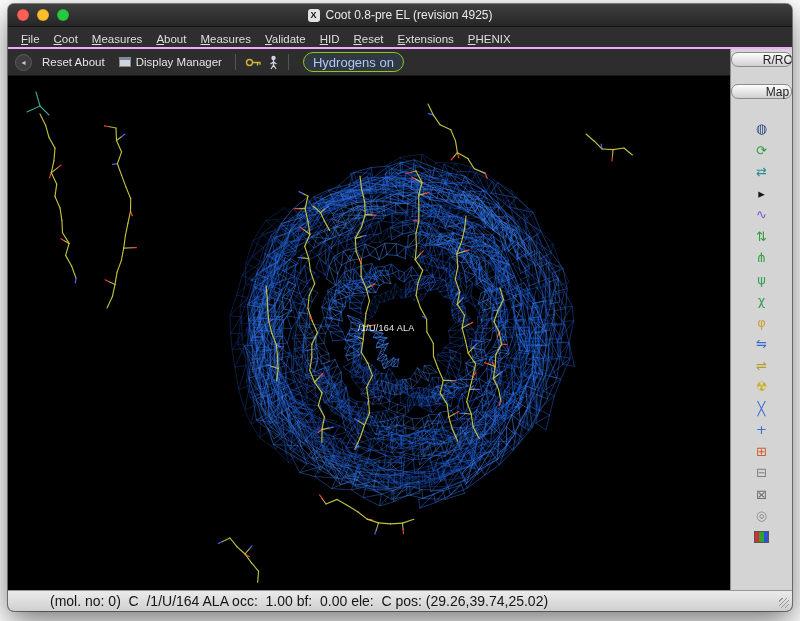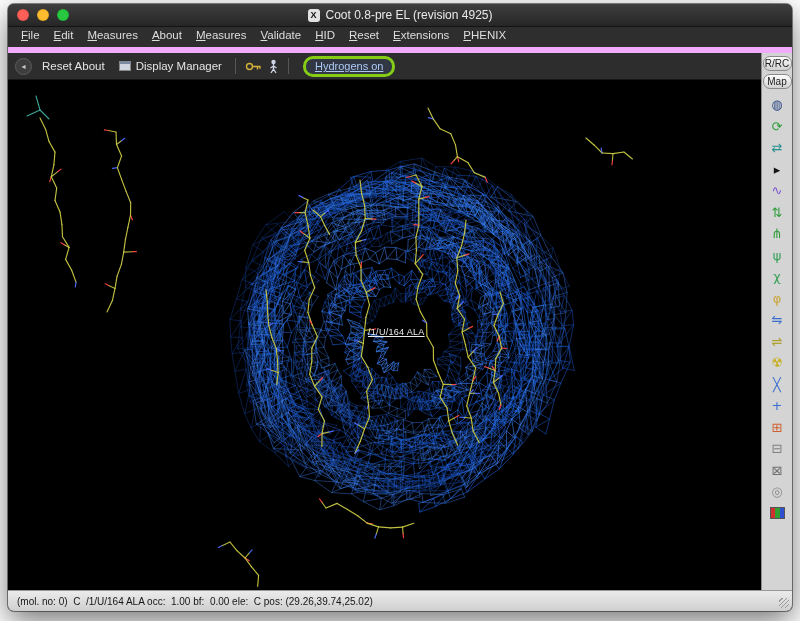--- a/index.html
+++ b/index.html
@@ -13,55 +13,55 @@
   .traffic{display:flex;gap:8px;padding-left:9px;z-index:2;}
   .tl{width:12px;height:12px;border-radius:50%;display:inline-block;box-shadow:inset 0 0 1px rgba(0,0,0,.5);}
   .tl.red{background:#ff5f57;}
   .tl.yellow{background:#febc2e;}
   .tl.green{background:#28c840;}
   .title{position:absolute;left:0;right:0;top:0;bottom:0;display:flex;align-items:center;justify-content:center;
     gap:6px;color:#e9e9e9;font-size:12px;pointer-events:none;}
   .x11{background:#e2e2e2;color:#111;font-weight:bold;font-size:9px;border-radius:3px;
     padding:0 3px;height:13px;line-height:13px;display:inline-block;}
   
-  .menubar{flex:0 0 20px;height:20px;background:#2e2e2e;border-bottom:6px solid #f0abfc;
-    display:flex;align-items:flex-start;padding-left:6px;}
+  .menubar{flex:0 0 20px;height:20px;background:#2e2e2e;border-bottom:2px solid #f0abfc;
+    display:flex;align-items:flex-end;padding-left:6px;}
   .menu-item{display:inline-block;color:#dedede;font-size:11.5px;padding:2px 7px;cursor:default;}
   .menu-item::first-letter{text-decoration:underline;}
   
   .main{flex:1;display:flex;min-height:0;}
   .left{flex:1;min-width:0;display:flex;flex-direction:column;}
   .toolbar{flex:0 0 26px;height:26px;background:#2d2d2d;border-bottom:1px solid #171717;
     display:flex;align-items:center;gap:6px;padding:0 7px;}
   .tb-round{width:15px;height:15px;border-radius:50%;background:#3e3e3e;border:1px solid #5c5c5c;
     color:#c8c8c8;font-size:8px;display:flex;align-items:center;justify-content:center;}
   .tb-btn{color:#e4e4e4;font-size:11.5px;display:flex;align-items:center;gap:5px;padding:2px 4px;border-radius:3px;}
   .tb-ico{display:flex;align-items:center;}
   .tb-sep{width:1px;height:16px;background:#555;margin:0 3px;}
-  .pill{border:3px solid #84cc16;color:#abc9f4;background:rgba(70,110,180,.18);border-radius:10px;
-    font-size:11px;padding:1.5px 9px;margin-left:5px;white-space:nowrap;text-decoration:underline;}
+  .pill{border:1px solid #84cc16;color:#abc9f4;background:rgba(70,110,180,.18);border-radius:10px;
+    font-size:13px;padding:1.5px 9px;margin-left:5px;white-space:nowrap;}
   
   .canvas{flex:1;background:#000;position:relative;overflow:hidden;}
   .canvas svg{position:absolute;left:0;top:0;}
-  .atom-label{position:absolute;left:360px;top:247px;color:#ececec;font-size:9px;letter-spacing:.3px;text-decoration:underline;}
+  .atom-label{position:absolute;left:350px;top:247px;color:#ececec;font-size:9px;letter-spacing:.3px;}
   
   .rstrip{flex:0 0 30px;background:#d4d4d4;border-left:1px solid #8d8d8d;display:flex;
     flex-direction:column;align-items:center;padding-top:3px;}
   .rbtn{width:27px;height:13px;border-radius:7px;background:linear-gradient(#fefefe,#d0d0d0);
-    border:1px solid #8a8a8a;font-size:10px;color:#222;display:flex;align-items:center;
-    justify-content:center;margin-bottom:3px;cursor:default;}
+    border:1px solid #8a8a8a;font-size:12px;color:#222;display:flex;align-items:center;
+    justify-content:center;margin-bottom:17px;cursor:default;padding-left:32px;}
   #icon-col{display:flex;flex-direction:column;align-items:center;margin-top:2px;}
   .ricon{width:22px;height:21.5px;display:flex;align-items:center;justify-content:center;
     font-size:13px;font-family:"DejaVu Sans",sans-serif;cursor:default;}
   .rgbbars{width:13px;height:10px;border:1px solid #555;
     background:linear-gradient(90deg,#d03030 0 33%,#30a030 33% 66%,#3050d0 66% 100%);}
   
   .statusbar{flex:0 0 20px;height:20px;background:linear-gradient(#ebebeb,#cfcfcf);
     border-top:1px solid #979797;display:flex;align-items:center;padding:0 9px;position:relative;}
-  .status-text{font-size:10px;color:#161616;white-space:pre;}
+  .status-text{font-size:14px;color:#161616;white-space:pre;margin-left:33px;}
   .grip{position:absolute;right:3px;bottom:3px;width:10px;height:10px;
     background:repeating-linear-gradient(135deg,transparent 0 2px,#9a9a9a 2px 3px);}
 </style>
 </head>
 <body>
 
 <div class="window">
 
   <div class="titlebar">
     <div class="traffic">
@@ -70,21 +70,21 @@
       <span class="tl green"></span>
     </div>
     <div class="title">
       <span class="x11">X</span>
       <span>Coot 0.8-pre EL (revision 4925)</span>
     </div>
   </div>
 
   <div class="menubar" id="menubar">
       <span class="menu-item">File</span>
-      <span class="menu-item">Edit</span>
+      <span class="menu-item">Coot</span>
       <span class="menu-item">Measures</span>
       <span class="menu-item">About</span>
       <span class="menu-item">Measures</span>
       <span class="menu-item">Validate</span>
       <span class="menu-item">HID</span>
       <span class="menu-item">Reset</span>
       <span class="menu-item">Extensions</span>
       <span class="menu-item">PHENIX</span>
     </div>
 

